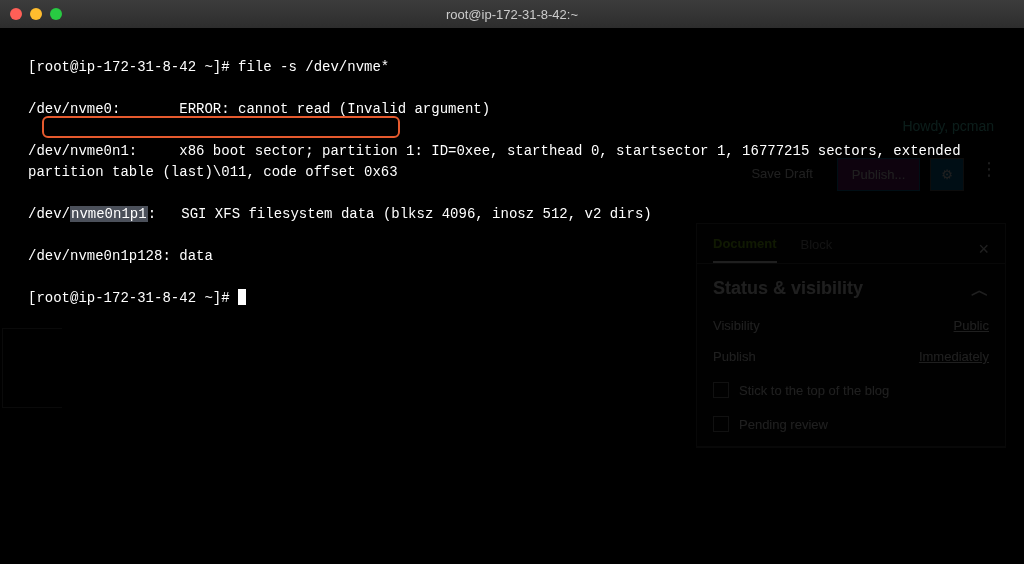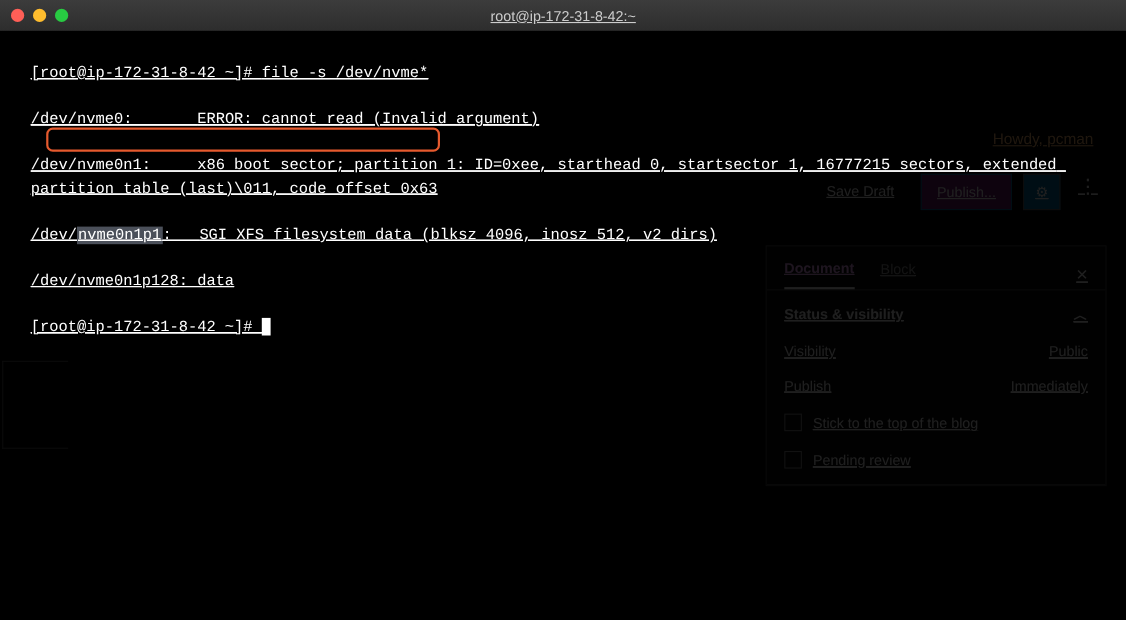--- a/index.html
+++ b/index.html
@@ -1,19 +1,18 @@
 <!DOCTYPE html>
 <html><head>
   <meta charset="utf-8">
   <style>
     * {
       margin: 0;
       padding: 0;
       box-sizing: border-box;
-      text-decoration: underline;
     }
     
     body {
       width: 1024px;
       height: 564px;
       background: #000;
       font-family: "Menlo", "Monaco", "Courier New", monospace;
       font-size: 14px;
       color: #fff;
       overflow: hidden;
@@ -133,21 +132,21 @@
     .bg-btn.gear {
       background: #0073aa;
       padding: 8px 10px;
     }
     
     .bg-howdy {
       position: absolute;
       top: 90px;
       right: 30px;
       font-size: 14px;
-      color: #fdba74;
+      color: #5eead4;
     }
     
     .bg-sidebar {
       position: absolute;
       right: 18px;
       top: 195px;
       width: 310px;
       border: 1px solid #444;
       background: rgba(40,40,40,0.3);
     }
@@ -161,39 +160,39 @@
     }
     
     .bg-tab {
       padding-bottom: 10px;
       color: #999;
       font-size: 13px;
     }
     
     .bg-tab.active {
       font-weight: bold;
-      color: #f0abfc;
+      color: #84cc16;
       border-bottom: 2px solid #fff;
     }
     
     .bg-close {
       margin-left: auto;
       font-size: 18px;
     }
     
     .bg-panel-section {
       padding: 14px 16px;
       border-bottom: 1px solid #444;
     }
     
     .bg-panel-header {
       display: flex;
       justify-content: space-between;
       font-weight: bold;
-      font-size: 13px;
+      font-size: 18px;
     }
     
     .bg-row {
       display: flex;
       justify-content: space-between;
       margin-top: 16px;
       font-size: 13px;
     }
     
     .bg-link {

